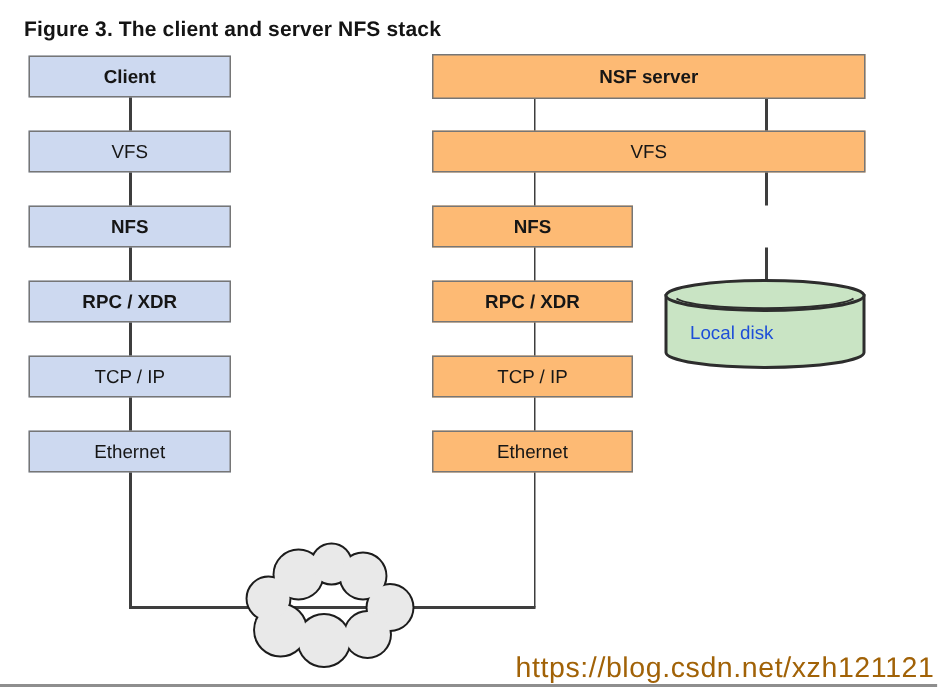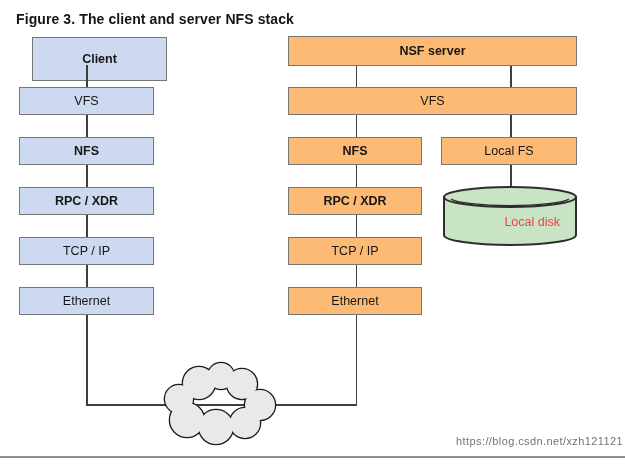--- a/index.html
+++ b/index.html
@@ -34,71 +34,70 @@
   }
   .bold { font-weight: bold; }
   .blue { background: #cdd9f0; }
   .yellow { background: #fdba74; }
   .line { position: absolute; background: #3e3e3e; }
   .vline { width: 1.5px; }
   .hline { height: 1.5px; }
   .shape-label {
     position: absolute;
     font-size: 12.5px;
-    color: #ef4444;
-    text-align: right;
+    color: #1d4ed8;
+    text-align: left;
     white-space: nowrap;
   }
   .watermark {
     position: absolute;
     top: 435px;
     right: 2px;
-    font-size: 11px;
-    color: #737373;
+    font-size: 19px;
+    color: #a16207;
     letter-spacing: 0.4px;
     white-space: nowrap;
   }
   .bottom-rule {
     position: absolute;
     left: 0;
     top: 456px;
     width: 625px;
     height: 2px;
     background: #8e8e8e;
   }
   svg { position: absolute; display: block; }
 </style>
 </head>
 <body>
 
 <div class="stage">
 
   <div class="figure-title">Figure 3. The client and server NFS stack</div>
 
-  <div class="box blue bold" style="left:32px;top:37px;width:135px;height:44px">Client</div>
+  <div class="box blue bold" style="left:19px;top:37px;width:135px;height:28px">Client</div>
   <div class="box blue" style="left:19px;top:87px;width:135px;height:28px">VFS</div>
   <div class="box blue bold" style="left:19px;top:137px;width:135px;height:28px">NFS</div>
   <div class="box blue bold" style="left:19px;top:187px;width:135px;height:28px">RPC / XDR</div>
   <div class="box blue" style="left:19px;top:237px;width:135px;height:28px">TCP / IP</div>
   <div class="box blue" style="left:19px;top:287px;width:135px;height:28px">Ethernet</div>
 
   <div class="line vline" style="left:86px;top:65px;height:22px"></div>
   <div class="line vline" style="left:86px;top:115px;height:22px"></div>
   <div class="line vline" style="left:86px;top:165px;height:22px"></div>
   <div class="line vline" style="left:86px;top:215px;height:22px"></div>
   <div class="line vline" style="left:86px;top:265px;height:22px"></div>
   <div class="line vline" style="left:86px;top:315px;height:90px"></div>
 
   <div class="box yellow bold" style="left:288px;top:36px;width:289px;height:30px">NSF server</div>
   <div class="box yellow" style="left:288px;top:87px;width:289px;height:28px">VFS</div>
   <div class="box yellow bold" style="left:288px;top:137px;width:134px;height:28px">NFS</div>
   <div class="box yellow bold" style="left:288px;top:187px;width:134px;height:28px">RPC / XDR</div>
   <div class="box yellow" style="left:288px;top:237px;width:134px;height:28px">TCP / IP</div>
   <div class="box yellow" style="left:288px;top:287px;width:134px;height:28px">Ethernet</div>
-  <div class="box yellow" style="left:441px;top:137px;width:136px;height:28px">Local FS</div>
 
   <div class="line vline" style="left:355.5px;top:66px;height:21px"></div>
   <div class="line vline" style="left:355.5px;top:115px;height:22px"></div>
   <div class="line vline" style="left:355.5px;top:165px;height:22px"></div>
   <div class="line vline" style="left:355.5px;top:215px;height:22px"></div>
   <div class="line vline" style="left:355.5px;top:265px;height:22px"></div>
   <div class="line vline" style="left:355.5px;top:315px;height:90px"></div>
 
   <div class="line vline" style="left:510px;top:66px;height:21px"></div>
   <div class="line vline" style="left:510px;top:115px;height:22px"></div>

